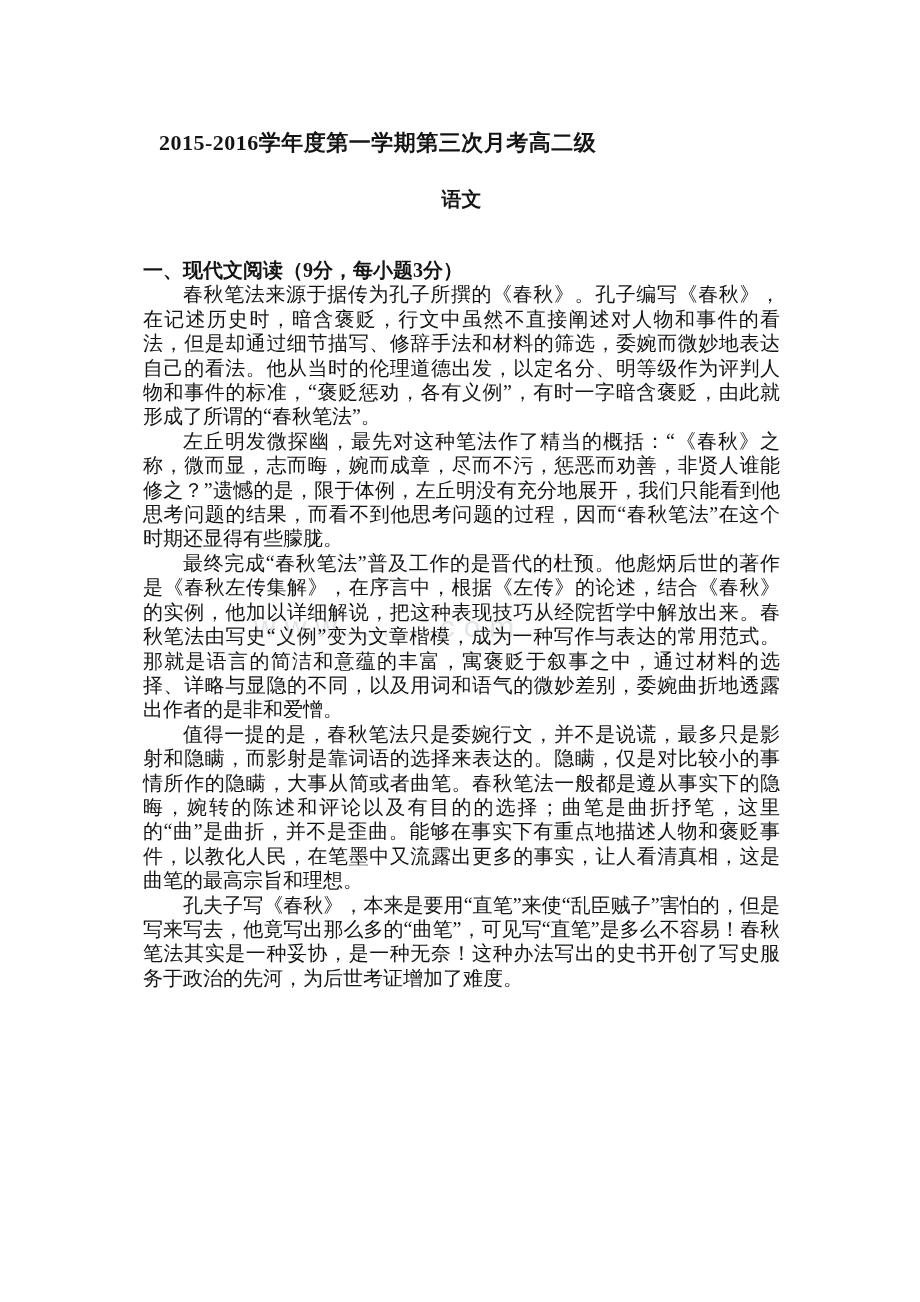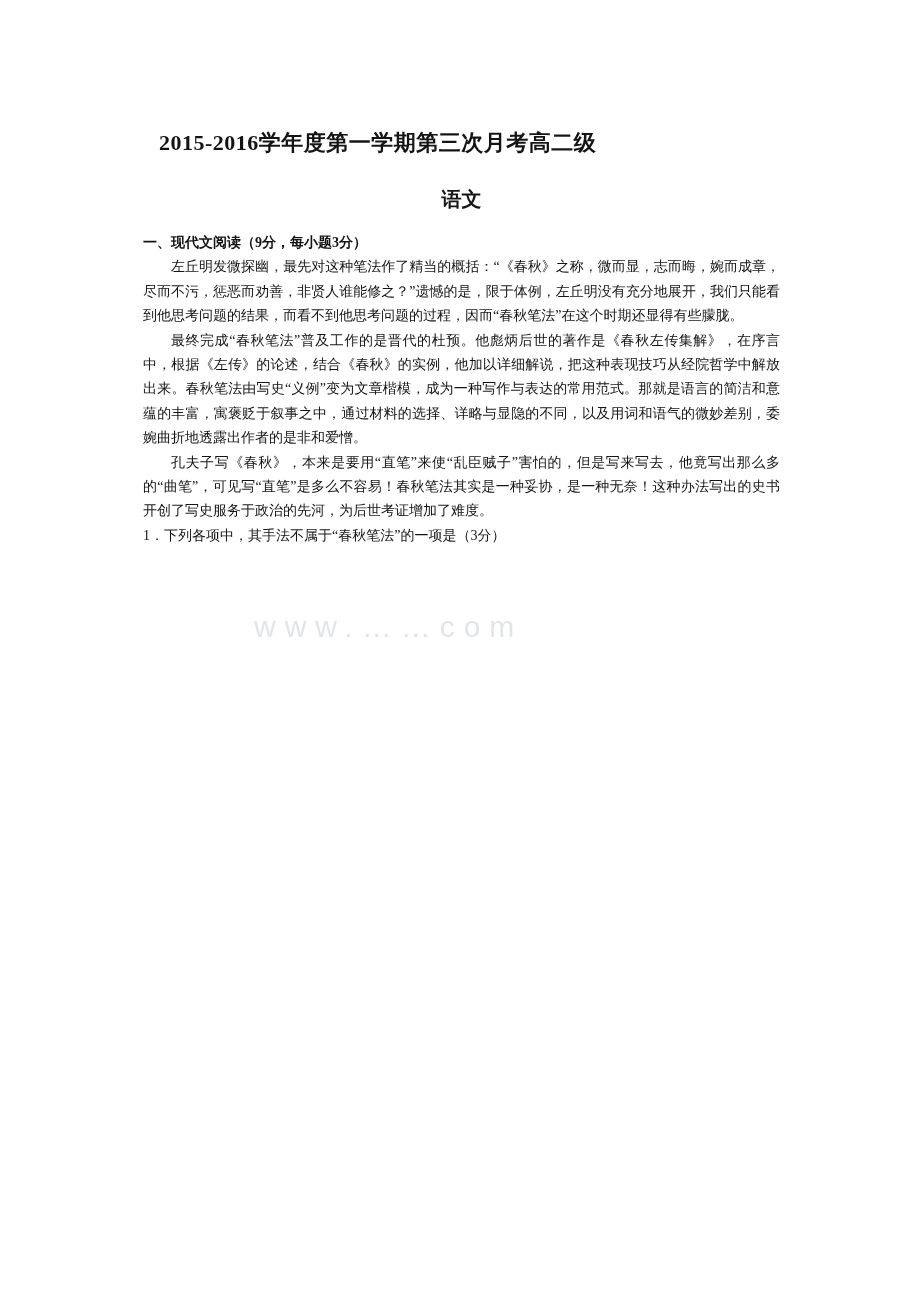--- a/index.html
+++ b/index.html
@@ -30,22 +30,22 @@
     letter-spacing: 0.5px;
   }
   .doc-subject {
     margin: 27px 0 0 0;
     font-size: 20px;
     line-height: 28px;
     font-weight: bold;
     text-align: center;
   }
   .body-text {
-    margin-top: 18px;
-    font-size: 14px;
+    margin-top: 45px;
+    font-size: 20px;
     line-height: 24.4px;
     text-align: justify;
     text-justify: inter-ideograph;
     font-family: Liberation Serif, serif;
   }
   .body-text p {
     margin: 0;
     padding: 0;
   }
   .section-heading {
@@ -77,26 +77,27 @@
   <h1 class="doc-title">2015-2016学年度第一学期第三次月考高二级</h1>
 
   <div class="doc-subject">语文</div>
 
   <div class="body-text">
 
     <p class="section-heading">一、现代文阅读（9分，每小题3分）</p>
 
 
 
+    <p class="indent">春秋笔法来源于据传为孔子所撰的《春秋》。孔子编写《春秋》，在记述历史时，暗含褒贬，行文中虽然不直接阐述对人物和事件的看法，但是却通过细节描写、修辞手法和材料的筛选，委婉而微妙地表达自己的看法。他从当时的伦理道德出发，以定名分、明等级作为评判人物和事件的标准，“褒贬惩劝，各有义例”，有时一字暗含褒贬，由此就形成了所谓的“春秋笔法”。</p>
 
     <p class="indent">左丘明发微探幽，最先对这种笔法作了精当的概括：“《春秋》之称，微而显，志而晦，婉而成章，尽而不污，惩恶而劝善，非贤人谁能修之？”遗憾的是，限于体例，左丘明没有充分地展开，我们只能看到他思考问题的结果，而看不到他思考问题的过程，因而“春秋笔法”在这个时期还显得有些朦胧。</p>
 
 
     <p class="indent">最终完成“春秋笔法”普及工作的是晋代的杜预。他彪炳后世的著作是《春秋左传集解》，在序言中，根据《左传》的论述，结合《春秋》的实例，他加以详细解说，把这种表现技巧从经院哲学中解放出来。春秋笔法由写史“义例”变为文章楷模，成为一种写作与表达的常用范式。那就是语言的简洁和意蕴的丰富，寓褒贬于叙事之中，通过材料的选择、详略与显隐的不同，以及用词和语气的微妙差别，委婉曲折地透露出作者的是非和爱憎。</p>
 
+    <p class="indent">值得一提的是，春秋笔法只是委婉行文，并不是说谎，最多只是影射和隐瞒，而影射是靠词语的选择来表达的。隐瞒，仅是对比较小的事情所作的隐瞒，大事从简或者曲笔。春秋笔法一般都是遵从事实下的隐晦，婉转的陈述和评论以及有目的的选择；曲笔是曲折抒笔，这里的“曲”是曲折，并不是歪曲。能够在事实下有重点地描述人物和褒贬事件，以教化人民，在笔墨中又流露出更多的事实，让人看清真相，这是曲笔的最高宗旨和理想。</p>
 
     <p class="indent">孔夫子写《春秋》，本来是要用“直笔”来使“乱臣贼子”害怕的，但是写来写去，他竟写出那么多的“曲笔”，可见写“直笔”是多么不容易！春秋笔法其实是一种妥协，是一种无奈！这种办法写出的史书开创了写史服务于政治的先河，为后世考证增加了难度。</p>
 
-    <p>1．下列各项中，其手法不属于“春秋笔法”的一项是（3分）</p>
 
 
   </div>
 </div>
 
 </body></html>

